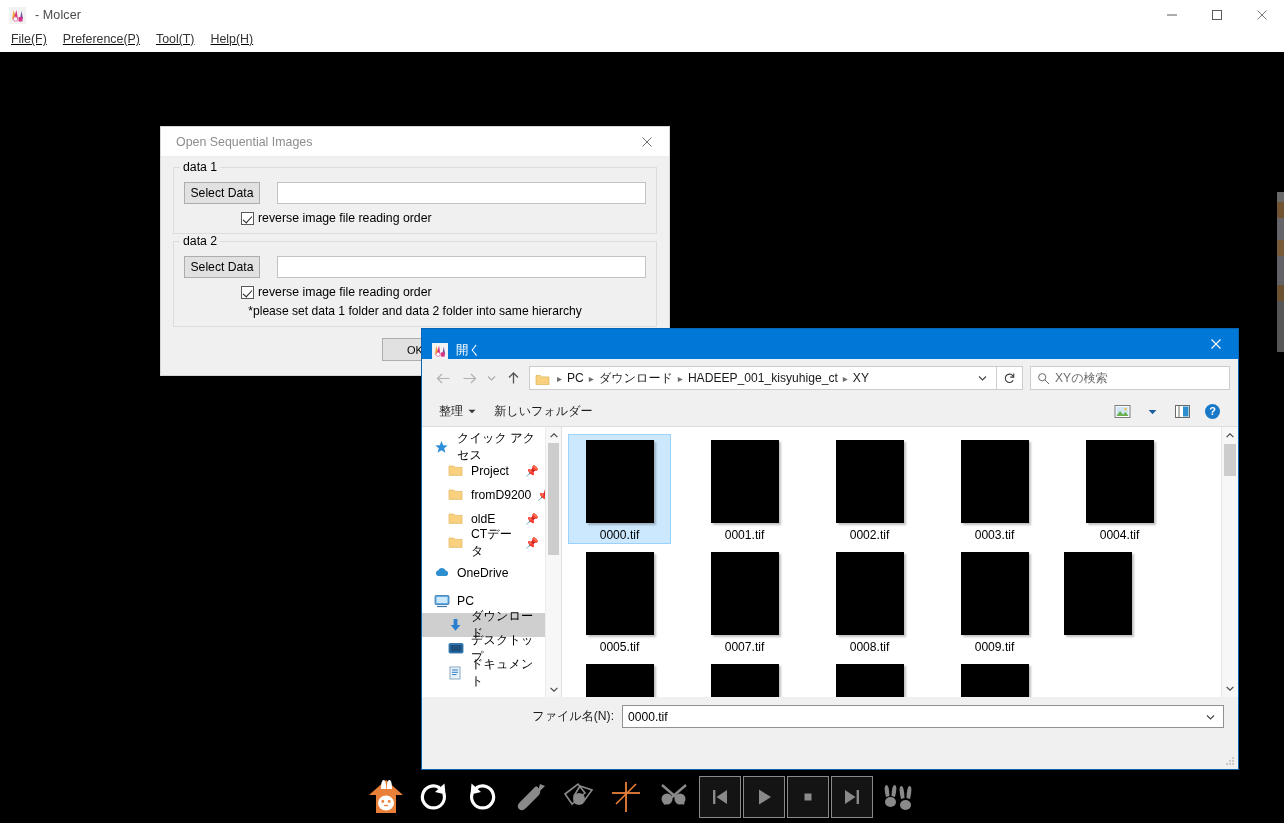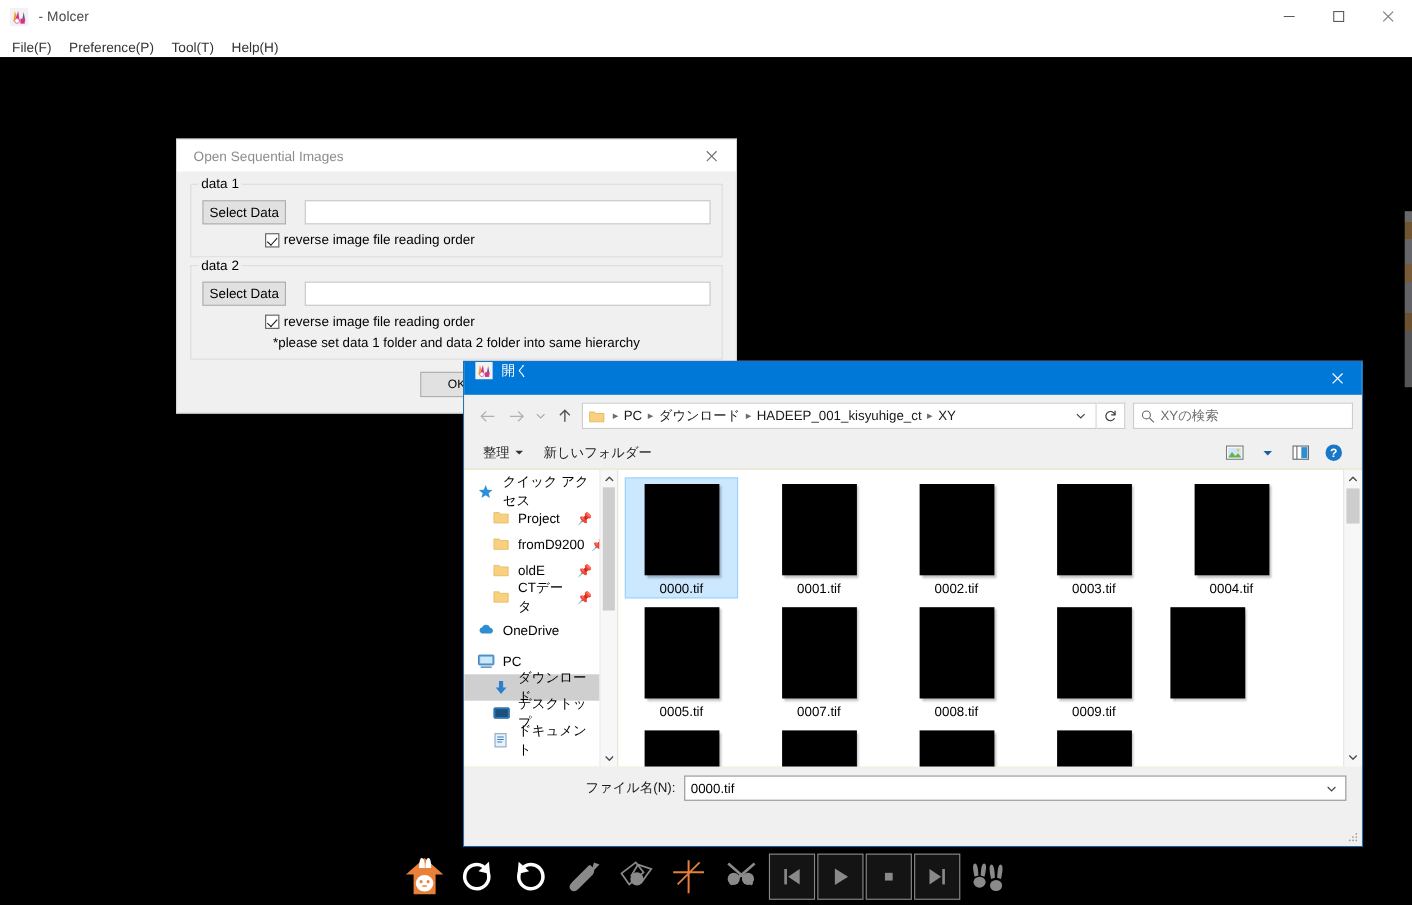--- a/index.html
+++ b/index.html
@@ -25,21 +25,21 @@
   }
   .winbtns { margin-left: auto; display: flex; height: 30px; }
   .winbtn {
     width: 45px; height: 30px; display: flex; align-items: center; justify-content: center;
     color: #6d6d6d;
   }
   .winbtn svg { display: block; }
 
   .main-menubar {
     position: absolute; left: 0; top: 30px; width: 1284px; height: 22px;
-    background: #ffffff; display: flex; align-items: flex-end;
+    background: #ffffff; display: flex; align-items: flex-start; text-decoration: underline;
   }
   .menu-item {
     font-size: 12.4px; color: #333; padding: 2px 8px 2px 8px; white-space: nowrap;
   }
   .menu-item:first-child { margin-left: 3px; }
 
   .main-canvas {
     position: absolute; left: 0; top: 52px; width: 1284px; height: 771px;
     background: #000000;
   }
@@ -128,21 +128,21 @@
     font-size: 11px; display: flex; align-items: center; justify-content: center; color:#000;
   }
 
   
   .open-dialog {
     position: absolute; left: 421px; top: 328px; width: 818px; height: 442px;
     background: #f0f0f0; border: 1px solid #0a64b4;
     display: flex; flex-direction: column;
   }
   .od-titlebar {
-    height: 30px; background: #0078d7; display: flex; align-items: flex-start; flex:0 0 auto;
+    height: 30px; background: #0078d7; display: flex; align-items: flex-end; flex:0 0 auto;
   }
   .od-icon { width: 16px; height: 16px; margin-left: 10px; margin-right: 8px; position: relative; }
   .od-title { font-size: 12.4px; color: #fff; }
   .od-close {
     margin-left: auto; width: 44px; height: 30px; display: flex;
     align-items: center; justify-content: center; color: #fff;
   }
 
   .od-navbar {
     height: 38px; background: #f0f0f0; display: flex; align-items: center;

